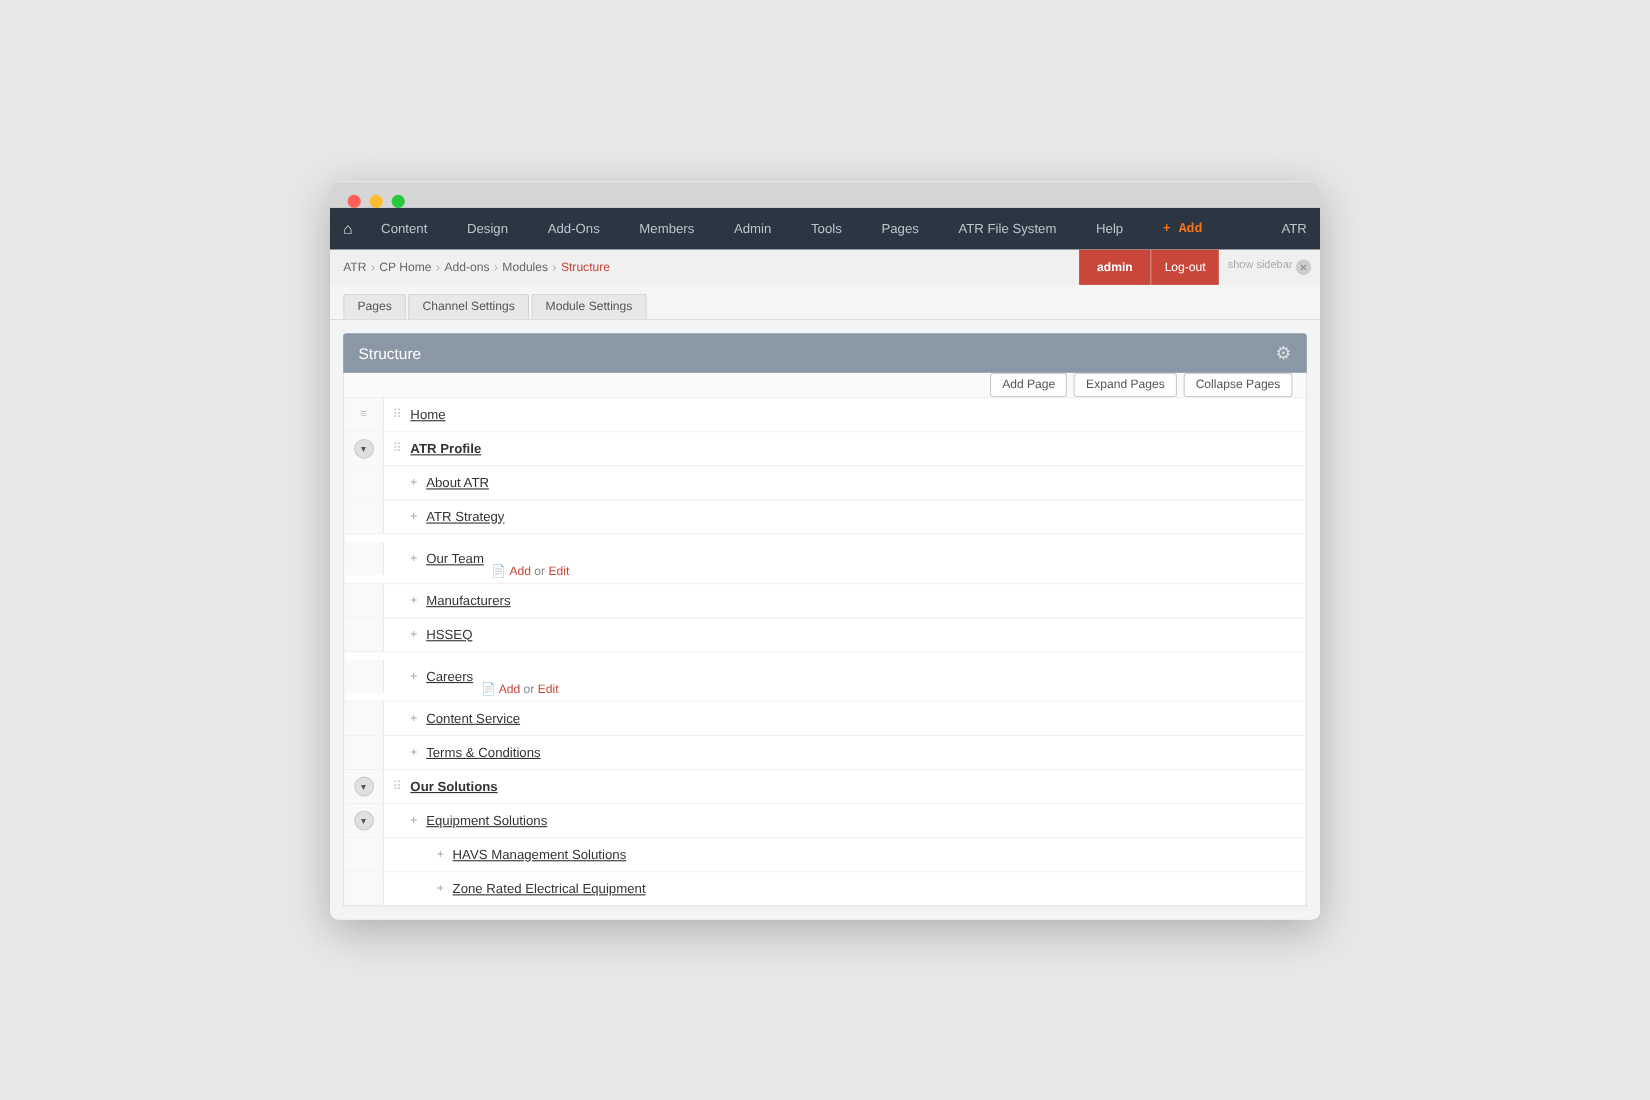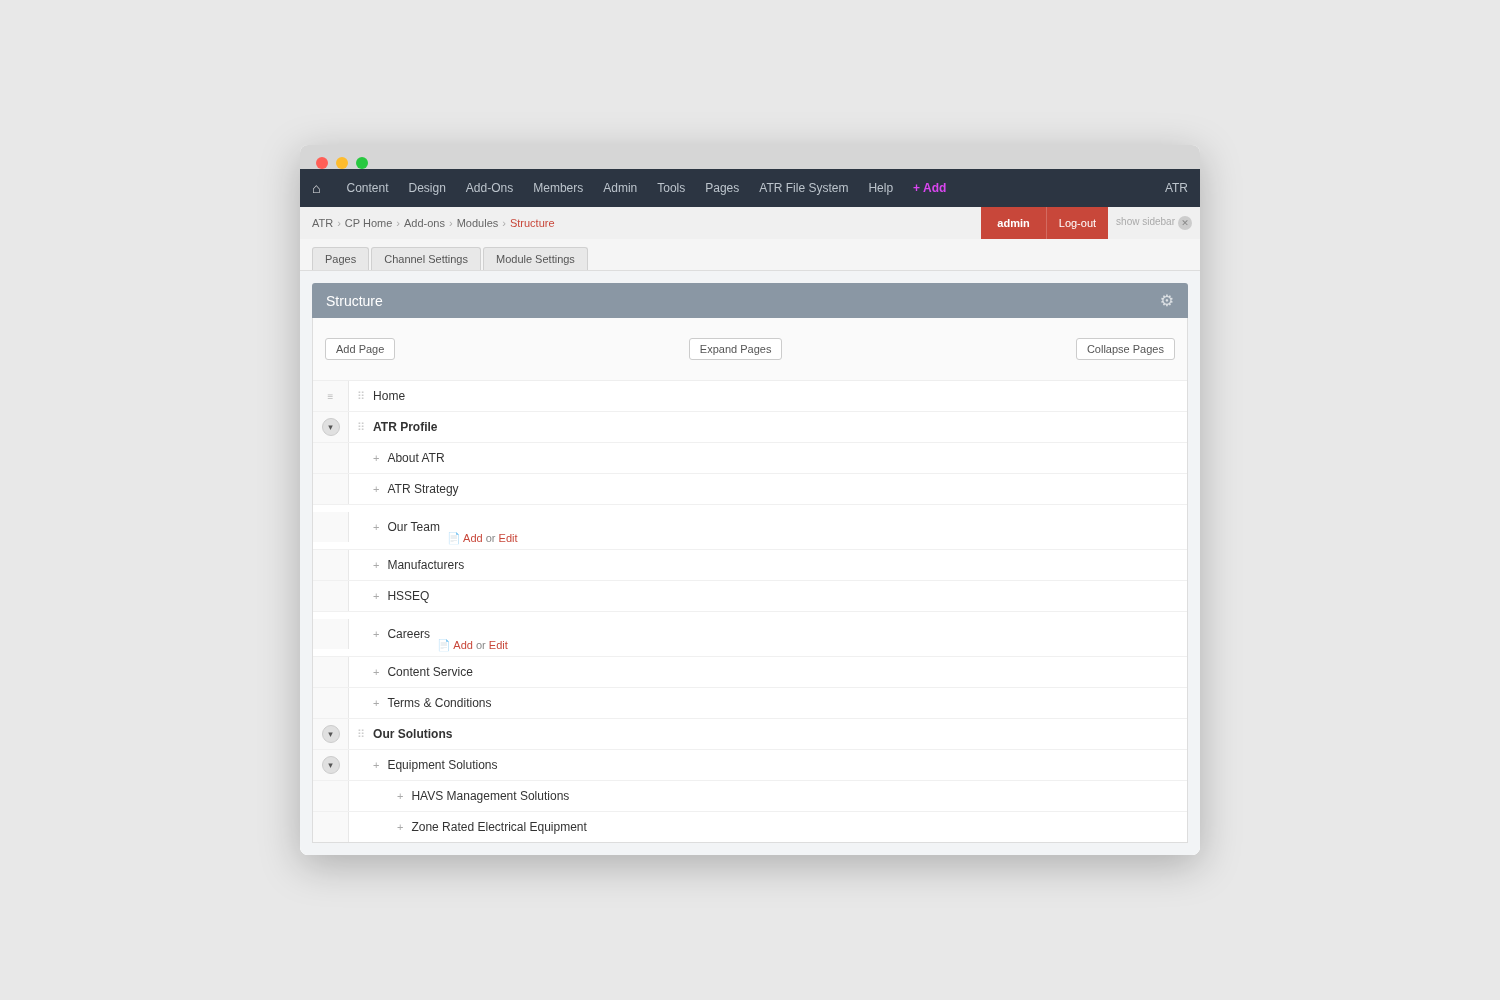--- a/index.html
+++ b/index.html
@@ -46,35 +46,35 @@
       height: 38px;
     }
     .top-nav .home-icon {
       color: #fff;
       font-size: 14px;
       margin-right: 16px;
       opacity: 0.85;
     }
     .nav-items {
       display: flex;
-      gap: 0;
+      gap: 16px;
       flex: 1;
       text-align: right;
     }
     .nav-item {
       color: #bcc4cc;
       font-size: 12px;
       padding: 0 10px;
       height: 38px;
       display: flex;
       align-items: center;
       cursor: pointer;
       text-decoration: none;
     }
-    .nav-item.add { color: #d946ef; font-weight: 600; }
+    .nav-item.add { color: #f97316; font-weight: 600; font-family: Liberation Mono, monospace; }
     .nav-right {
       color: #bcc4cc;
       font-size: 12px;
       margin-left: auto;
     }
 
     
     .breadcrumb-bar {
       display: flex;
       align-items: center;
@@ -181,23 +181,23 @@
 
     
     .pages-container {
       background: #fff;
       border: 1px solid #ddd;
       border-top: none;
     }
 
     
     .action-bar {
-      padding: 20px 12px;
-      display: flex;
-      justify-content: space-between;
+      padding: 0 12px;
+      display: flex;
+      justify-content: flex-end;
       gap: 6px;
       border-bottom: 1px solid #eee;
       background: #fafafa;
     }
     .action-btn {
       background: #fff;
       border: 1px solid #ccc;
       color: #555;
       font-size: 11px;
       padding: 4px 10px;
@@ -249,20 +249,21 @@
       gap: 4px;
     }
     .row-handle {
       color: #ccc;
       margin-right: 4px;
       font-size: 11px;
     }
     .page-name {
       font-size: 12px;
       color: #333;
+      text-decoration: underline;
     }
     .page-name.bold { font-weight: 600; }
     .page-action-link {
       font-size: 11px;
       color: #888;
       margin-top: 23px;
     }
     .page-action-link a { color: #c8473a; text-decoration: none; }
     .indent-1 { padding-left: 24px; }
     .indent-2 { padding-left: 48px; }

